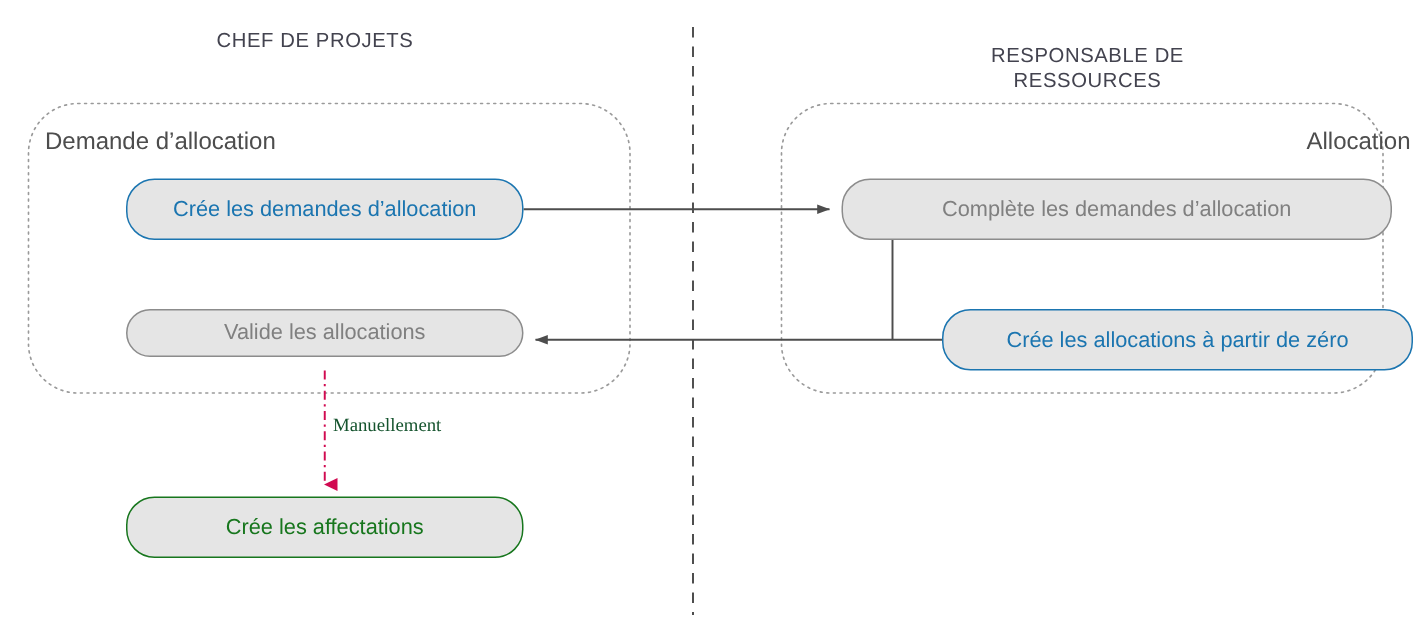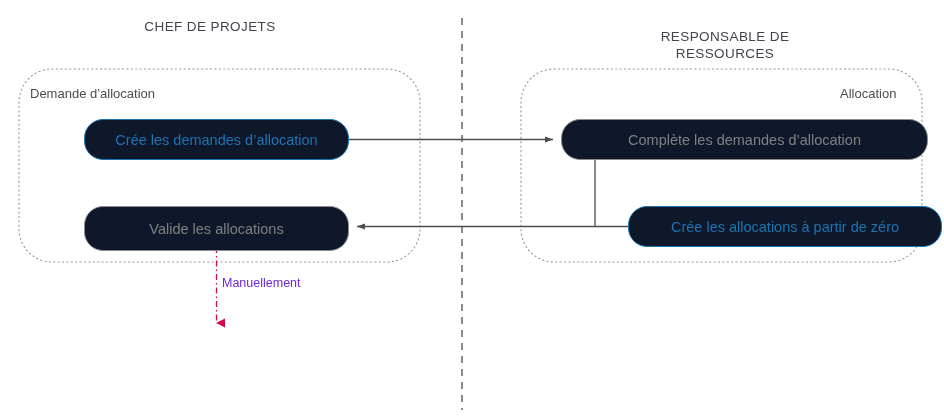--- a/index.html
+++ b/index.html
@@ -35,59 +35,60 @@
     letter-spacing: 0.4px;
     line-height: 17px;
     white-space: pre-line;
   }
   #lane-header-left  { left: 60px;  top: 18px; width: 300px; }
   #lane-header-right { left: 575px; top: 12px; width: 300px; margin-top: 16px; }
 
   
   .pool-label {
     position: absolute;
-    font-size: 13px;
+    font-size: 16px;
     color: #4d4d4d;
     white-space: nowrap;
   }
   #pool-label-left  { left: 30px;  top: 86px; }
-  #pool-label-right { left: 840px; top: 86px; }
+  #pool-label-right { left: 871px; top: 86px; }
 
   
   .task-box {
     position: absolute;
     box-sizing: border-box;
     display: flex;
     align-items: center;
     justify-content: center;
-    background: #0f172a;
+    background: #e5e5e5;
     border-radius: 19px;
     border-width: 1.4px;
     border-style: solid;
     font-size: 14.5px;
     text-align: left;
     white-space: nowrap;
     padding: 0 12px;
   }
   .task-blue  { border-color: #1b75b0; color: #1b75b0; }
   .task-gray  { border-color: #8c8c8c; color: #808080; }
   .task-green { border-color: #17761d; color: #17761d; }
 
   #task-cree-demandes     { left: 84px;  top: 119px; width: 265px; height: 41px; }
-  #task-valide-allocations{ left: 84px;  top: 206px; width: 265px; height: 45px; }
+  #task-valide-allocations{ left: 84px;  top: 206px; width: 265px; height: 32px; }
   #task-cree-affectations { left: 84px;  top: 331px; width: 265px; height: 41px; }
   #task-complete-demandes { left: 561px; top: 119px; width: 367px; height: 41px; }
   #task-cree-zero         { left: 628px; top: 206px; width: 314px; height: 41px; }
 
   
   .edge-label {
     position: absolute;
     font-size: 12.5px;
-    color: #6d28d9;
+    color: #14532d;
     white-space: nowrap;
+    font-family: Liberation Serif, serif;
   }
   #edge-label-manuellement { left: 222px; top: 276px; }
 </style>
 </head>
 <body>
 
 <div id="canvas">
 
   <svg id="svg-layer" viewBox="0 0 944 417" xmlns="http://www.w3.org/2000/svg">
     <defs>
@@ -118,20 +119,21 @@
   <div id="lane-header-right" class="lane-header">RESPONSABLE DE
 RESSOURCES</div>
 
   <div id="pool-label-left" class="pool-label">Demande d’allocation</div>
   <div id="pool-label-right" class="pool-label">Allocation</div>
 
   <div id="task-cree-demandes" class="task-box task-blue">Crée les demandes  d’allocation</div>
 
   <div id="task-valide-allocations" class="task-box task-gray">Valide les allocations</div>
 
+  <div id="task-cree-affectations" class="task-box task-green">Crée les affectations</div>
 
   <div id="task-complete-demandes" class="task-box task-gray">Complète  les demandes  d’allocation</div>
 
   <div id="task-cree-zero" class="task-box task-blue">Crée les allocations  à partir de zéro</div>
 
   <div id="edge-label-manuellement" class="edge-label">Manuellement</div>
 
 </div>
 
 </body></html>

